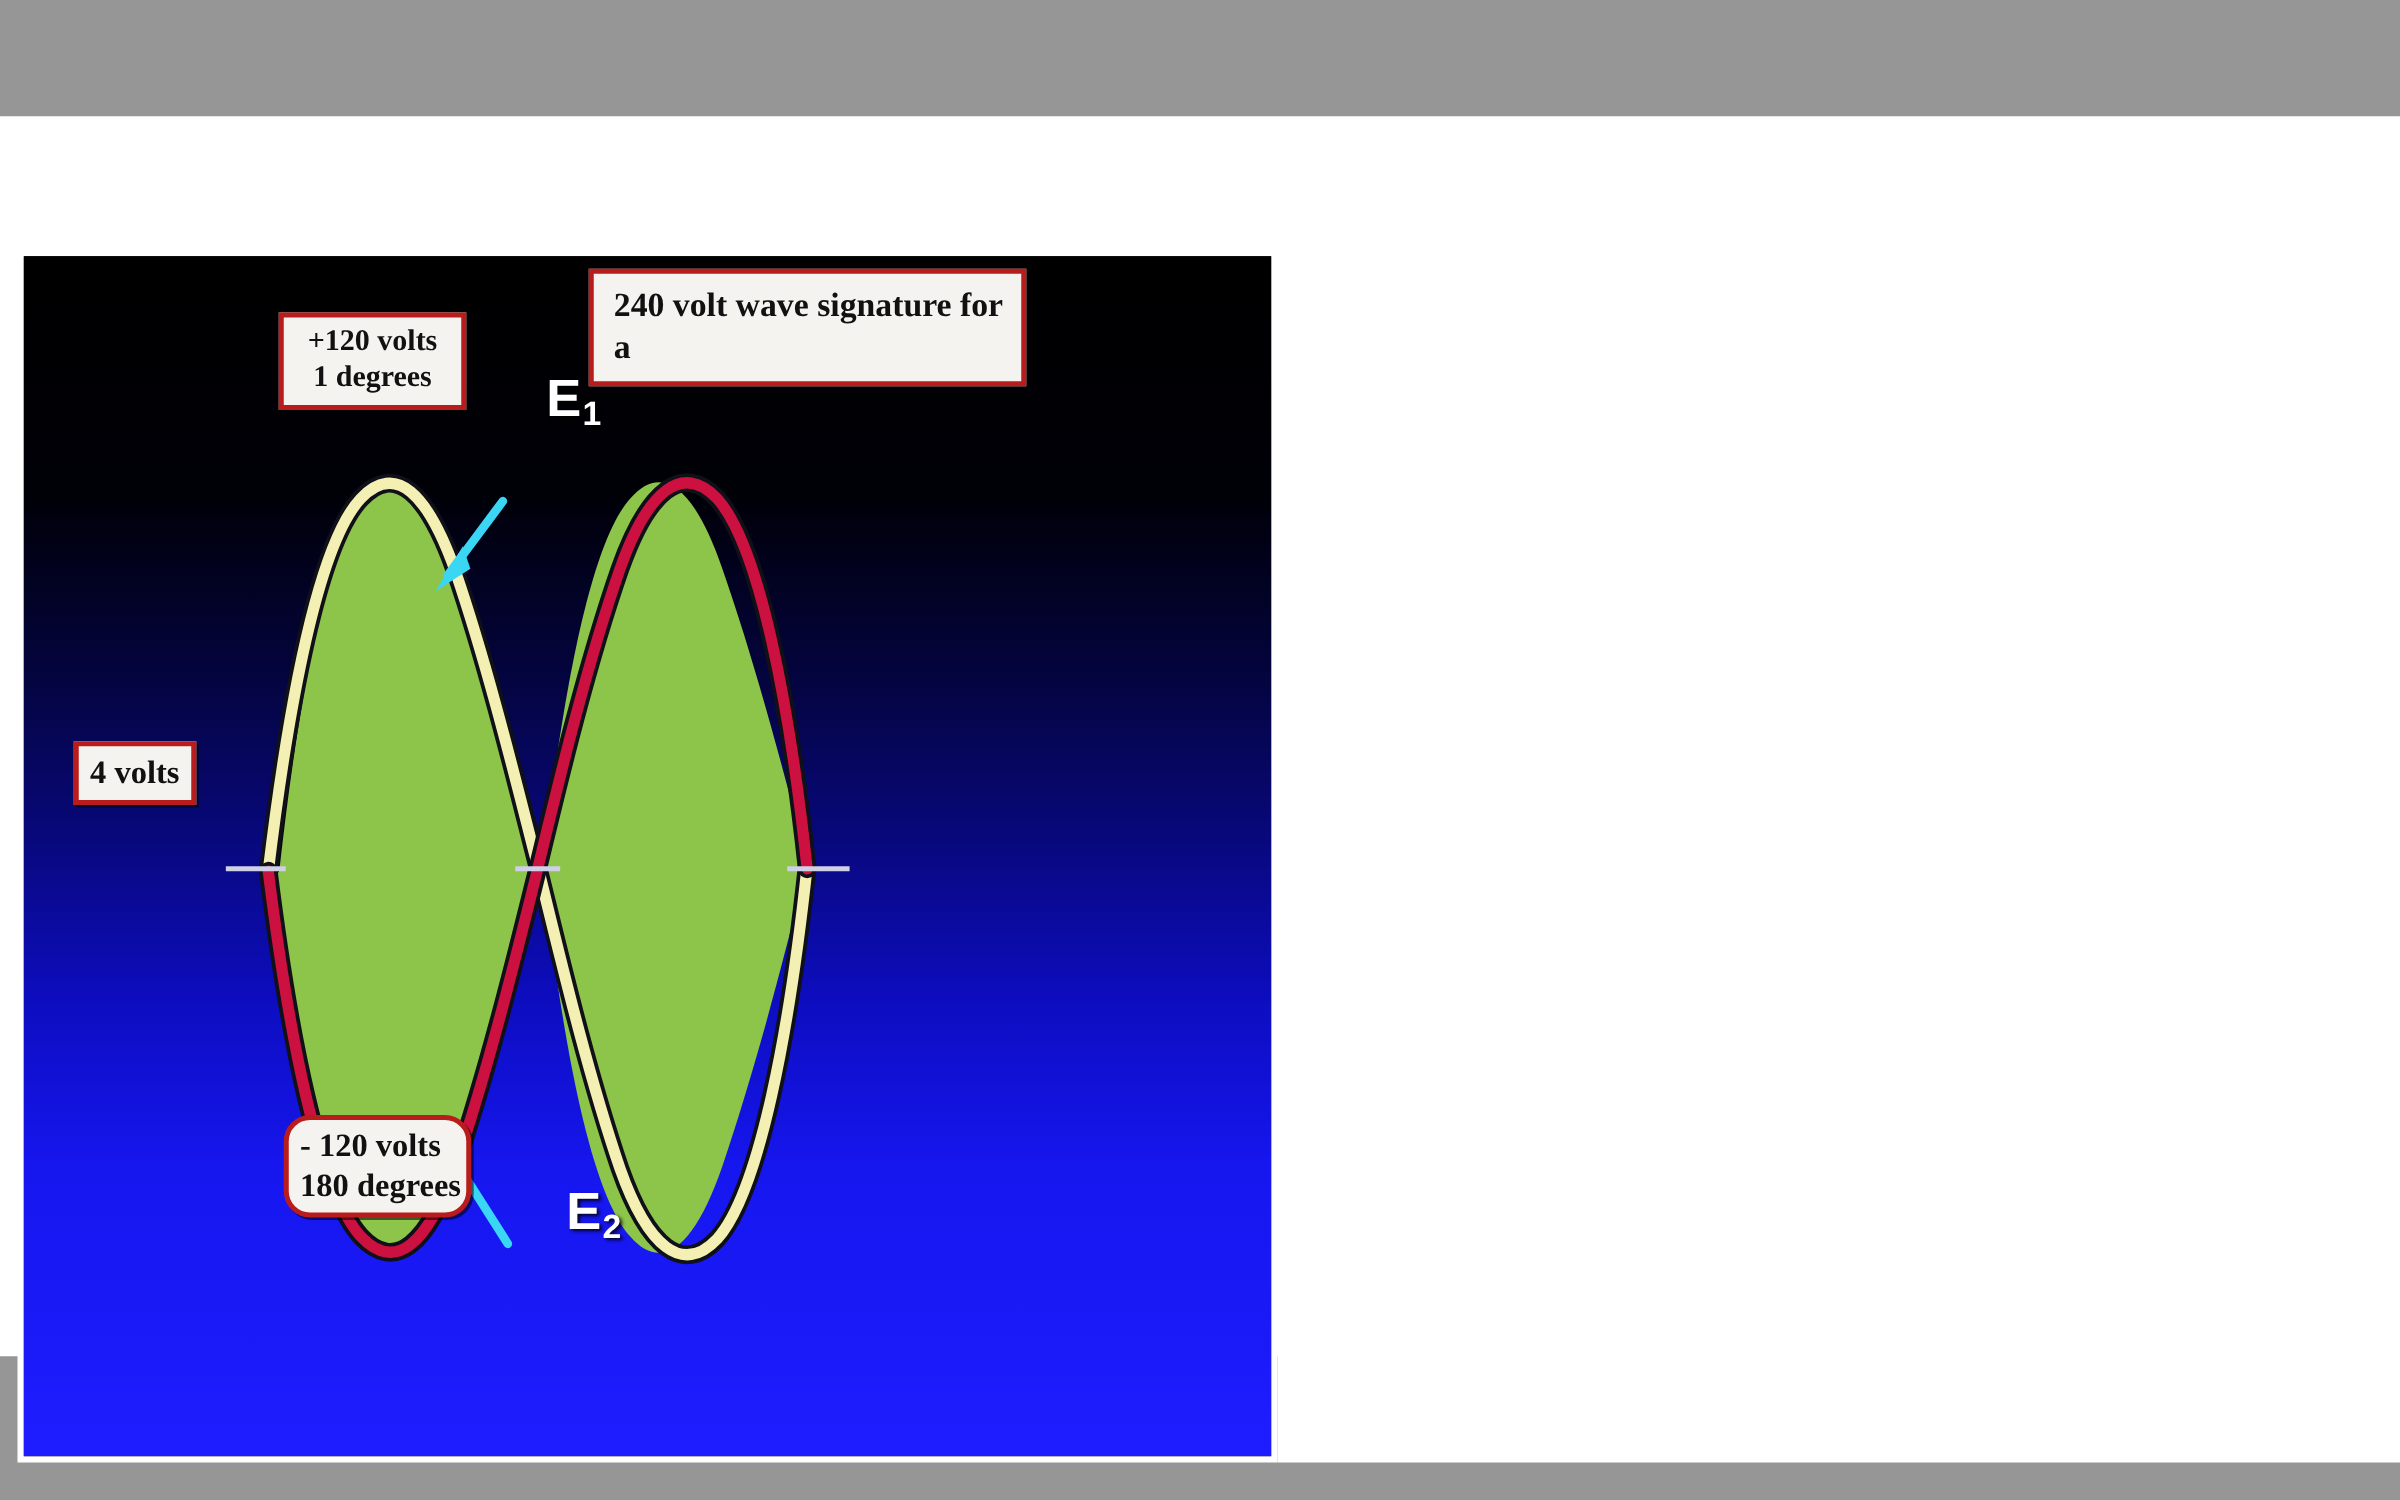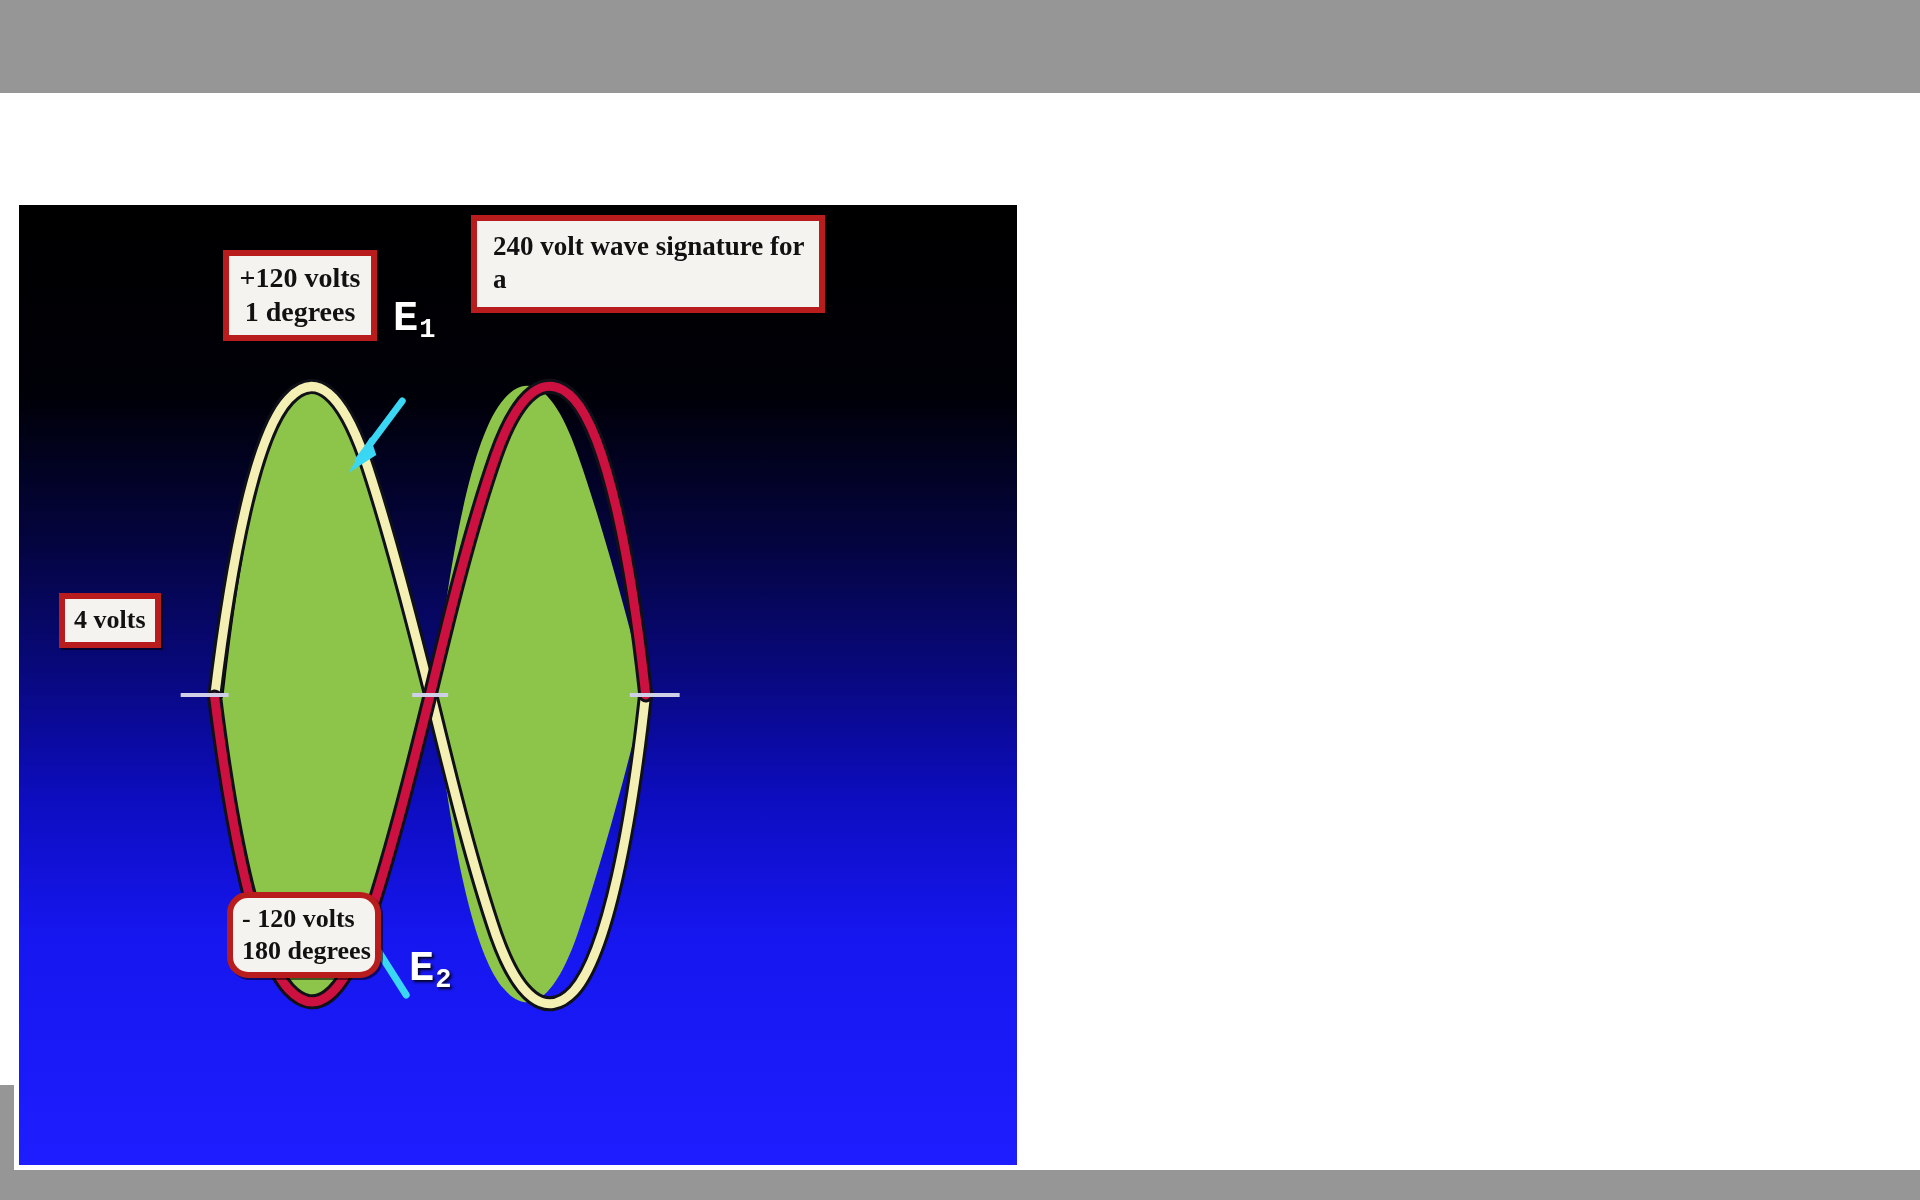--- a/index.html
+++ b/index.html
@@ -72,41 +72,41 @@
     position: absolute;
     inset: 0;
     width: 100%;
     height: 100%;
   }
 
   
   .callout {
     position: absolute;
     background: #f4f3ef;
-    border: 6px solid #b91c1c;
+    border: 4px solid #b91c1c;
     color: #111111;
     font-family: "Liberation Serif", serif;
     font-weight: bold;
     line-height: 1.22;
     padding: 5px 9px 6px 9px;
     box-shadow: 2px 2px 0 rgba(0,0,0,0.55);
     white-space: nowrap;
   }
   #callout-title {
     left: 452px;
     top: 10px;
     font-size: 27px;
     padding: 9px 14px 11px 16px;
     white-space: normal;
     width: 312px;
   }
   #callout-peak {
     left: 204px;
     top: 45px;
-    font-size: 28px;
+    font-size: 24px;
     text-align: center;
     width: 124px;
   }
   #callout-trough {
     left: 208px;
     top: 687px;
     font-size: 26px;
     text-align: left;
     width: 124px;
     border-radius: 21px;
@@ -114,25 +114,26 @@
   #callout-zero {
     left: 40px;
     top: 388px;
     font-size: 26px;
   }
 
   
   .e-label {
     position: absolute;
     color: #ffffff;
-    font-family: Liberation Mono, monospace;
+    font-family: Liberation Sans, sans-serif;
     font-size: 42px;
     font-weight: bold;
     letter-spacing: 0px;
     text-shadow: 2px 2px 3px rgba(0,0,0,0.9);
+    margin-left: 44px;
   }
   .e-label sub {
     font-size: 27px;
     vertical-align: baseline;
     position: relative;
     top: 7px;
     left: 1px;
   }
   #label-e1 { left: 374px; top: 90px; }
   #label-e2 { left: 390px; top: 740px; }

